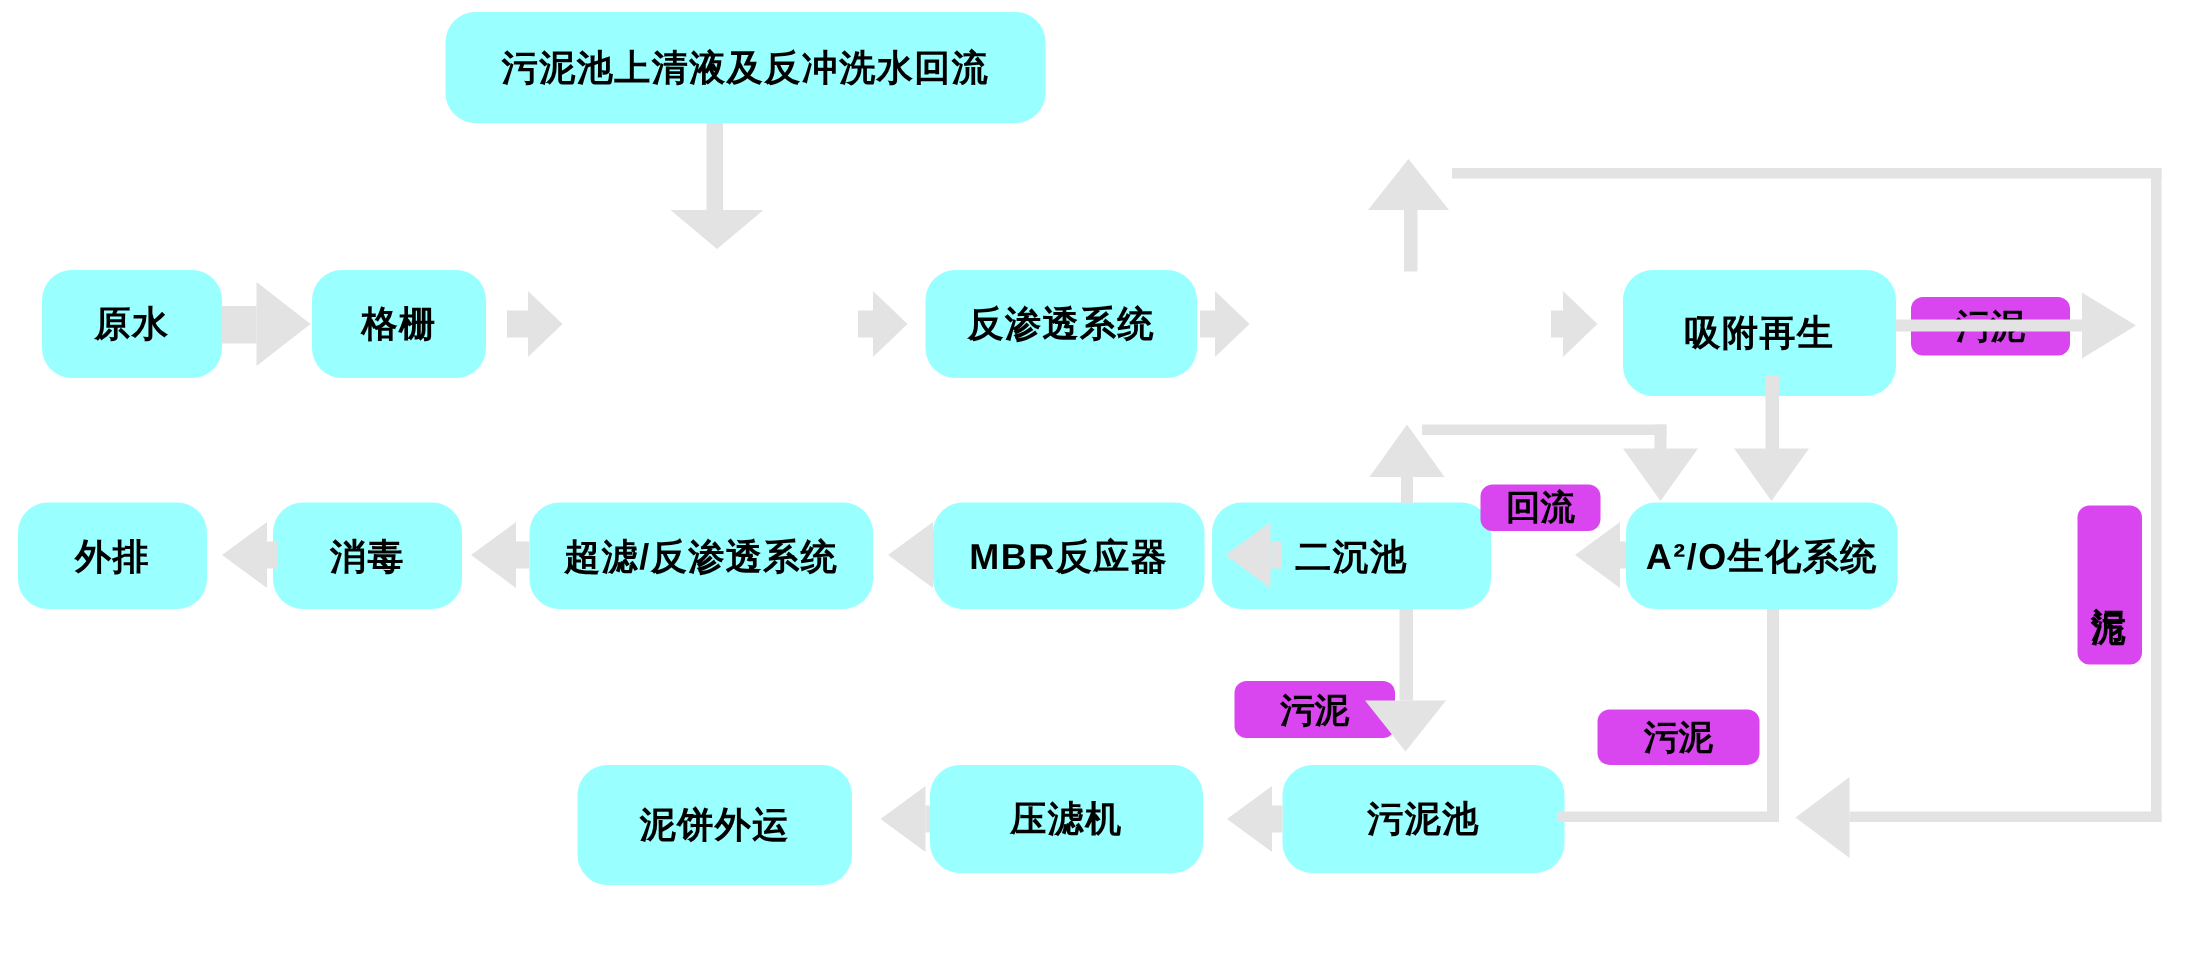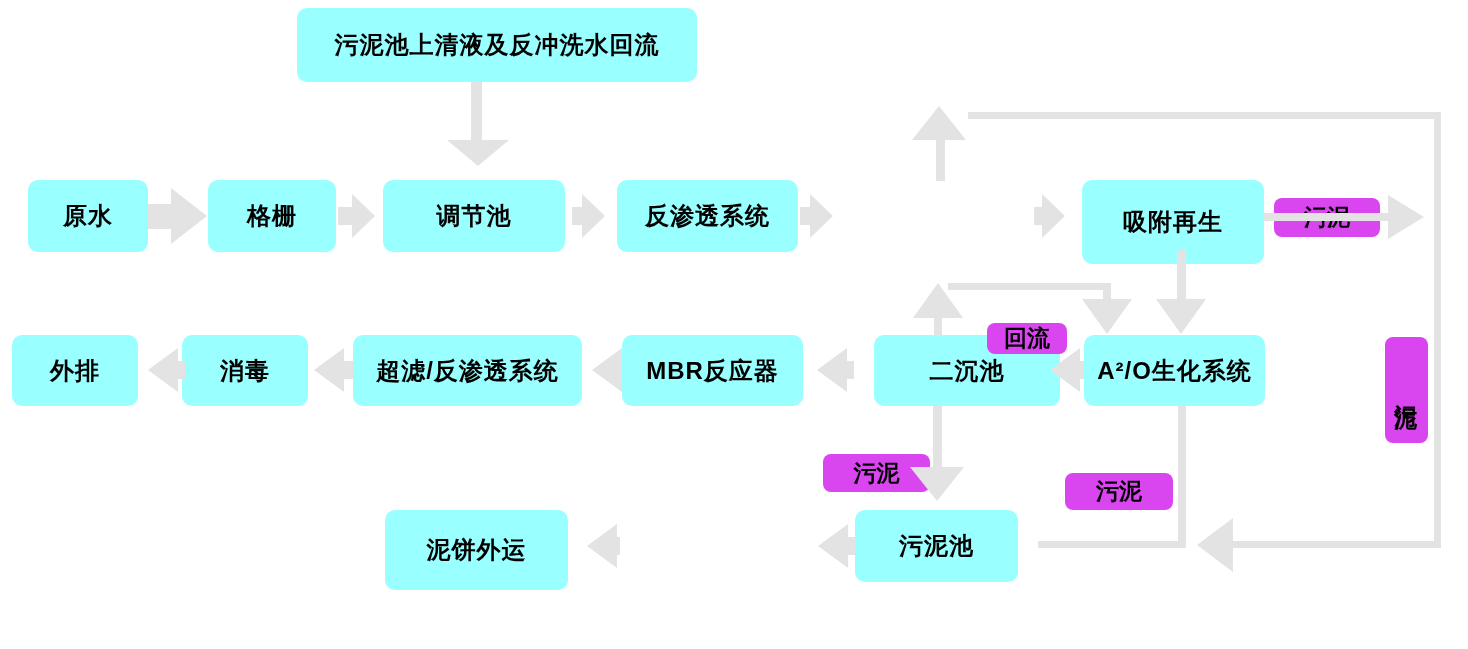--- a/index.html
+++ b/index.html
@@ -1,21 +1,21 @@
 <!DOCTYPE html>
 <html><head>
 <meta charset="utf-8">
 <style>
   html,body{margin:0;padding:0;background:#fff;}
   .canvas{
     position:relative;width:1468px;height:649px;background:#ffffff;
     font-family:"Liberation Sans","DejaVu Sans",sans-serif;overflow:hidden;
   }
   .node{
-    position:absolute;background:#99ffff;border-radius:10px;
+    position:absolute;background:#99ffff;border-radius:20px;
     display:flex;align-items:center;justify-content:center;
     font-size:24px;font-weight:700;color:#000;text-align:center;
     letter-spacing:1px;
   }
   .lbl{
     position:absolute;background:#d946ef;border-radius:8px;
     display:flex;align-items:center;justify-content:center;
     font-size:23px;font-weight:700;color:#000;margin-top:30px;
   }
   .vlabel{writing-mode:vertical-rl;text-orientation:upright;letter-spacing:3px;}
@@ -29,31 +29,31 @@
   .head-r-sm{width:0;height:0;border-top:22px solid transparent;border-bottom:22px solid transparent;border-left:23px solid #e3e3e3;}
   .head-l-sm{width:0;height:0;border-top:22px solid transparent;border-bottom:22px solid transparent;border-right:30px solid #e3e3e3;}
 </style>
 </head>
 <body>
 
 <div class="canvas">
 
   <div class="node" style="left:297px;top:8px;width:400px;height:74px">污泥池上清液及反冲洗水回流</div>
   <div class="node" style="left:28px;top:180px;width:120px;height:72px">原水</div>
-  <div class="node" style="left:208px;top:180px;width:128px;height:72px">格栅</div>
-  <div class="node" style="left:383px;top:180px;width:182px;height:72px">调节池</div>
+  <div class="node" style="left:208px;top:180px;width:116px;height:72px">格栅</div>
   <div class="node" style="left:617px;top:180px;width:181px;height:72px">反渗透系统</div>
   <div class="node" style="left:1082px;top:180px;width:182px;height:84px">吸附再生</div>
   <div class="node" style="left:1084px;top:335px;width:181px;height:71px">A²/O生化系统</div>
-  <div class="node" style="left:874px;top:335px;width:186px;height:71px">二沉池</div>
+  <div class="node" style="left:808px;top:335px;width:186px;height:71px">二沉池</div>
   <div class="node" style="left:622px;top:335px;width:181px;height:71px">MBR反应器</div>
   <div class="node" style="left:353px;top:335px;width:229px;height:71px">超滤/反渗透系统</div>
   <div class="node" style="left:182px;top:335px;width:126px;height:71px">消毒</div>
   <div class="node" style="left:12px;top:335px;width:126px;height:71px">外排</div>
-  <div class="node" style="left:855px;top:510px;width:163px;height:72px">污泥池</div>
+  <div class="node" style="left:855px;top:510px;width:188px;height:72px">污泥池</div>
+  <div class="node" style="left:620px;top:510px;width:182px;height:72px">压滤机</div>
   <div class="node" style="left:385px;top:510px;width:183px;height:80px">泥饼外运</div>
 
   <div class="lbl" style="left:1274px;top:168px;width:106px;height:39px">污泥</div>
   <div class="lbl vlabel" style="left:1385px;top:307px;width:43px;height:106px">污泥</div>
   <div class="lbl" style="left:987px;top:293px;width:80px;height:31px">回流</div>
   <div class="lbl" style="left:823px;top:424px;width:107px;height:38px">污泥</div>
   <div class="lbl" style="left:1065px;top:443px;width:108px;height:37px">污泥</div>
 
   <div class="line" style="left:968px;top:112px;width:473px;height:7px"></div>
   <div class="line" style="left:1434px;top:112px;width:7px;height:436px"></div>

